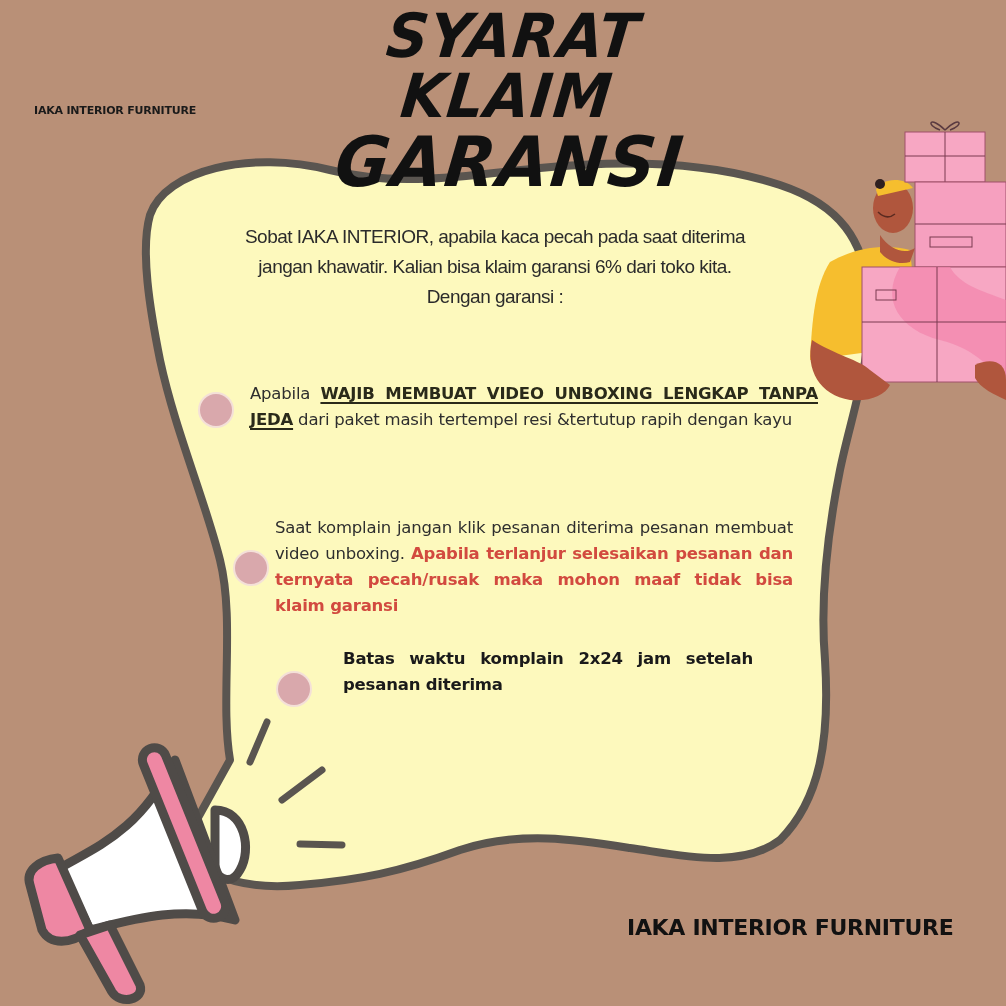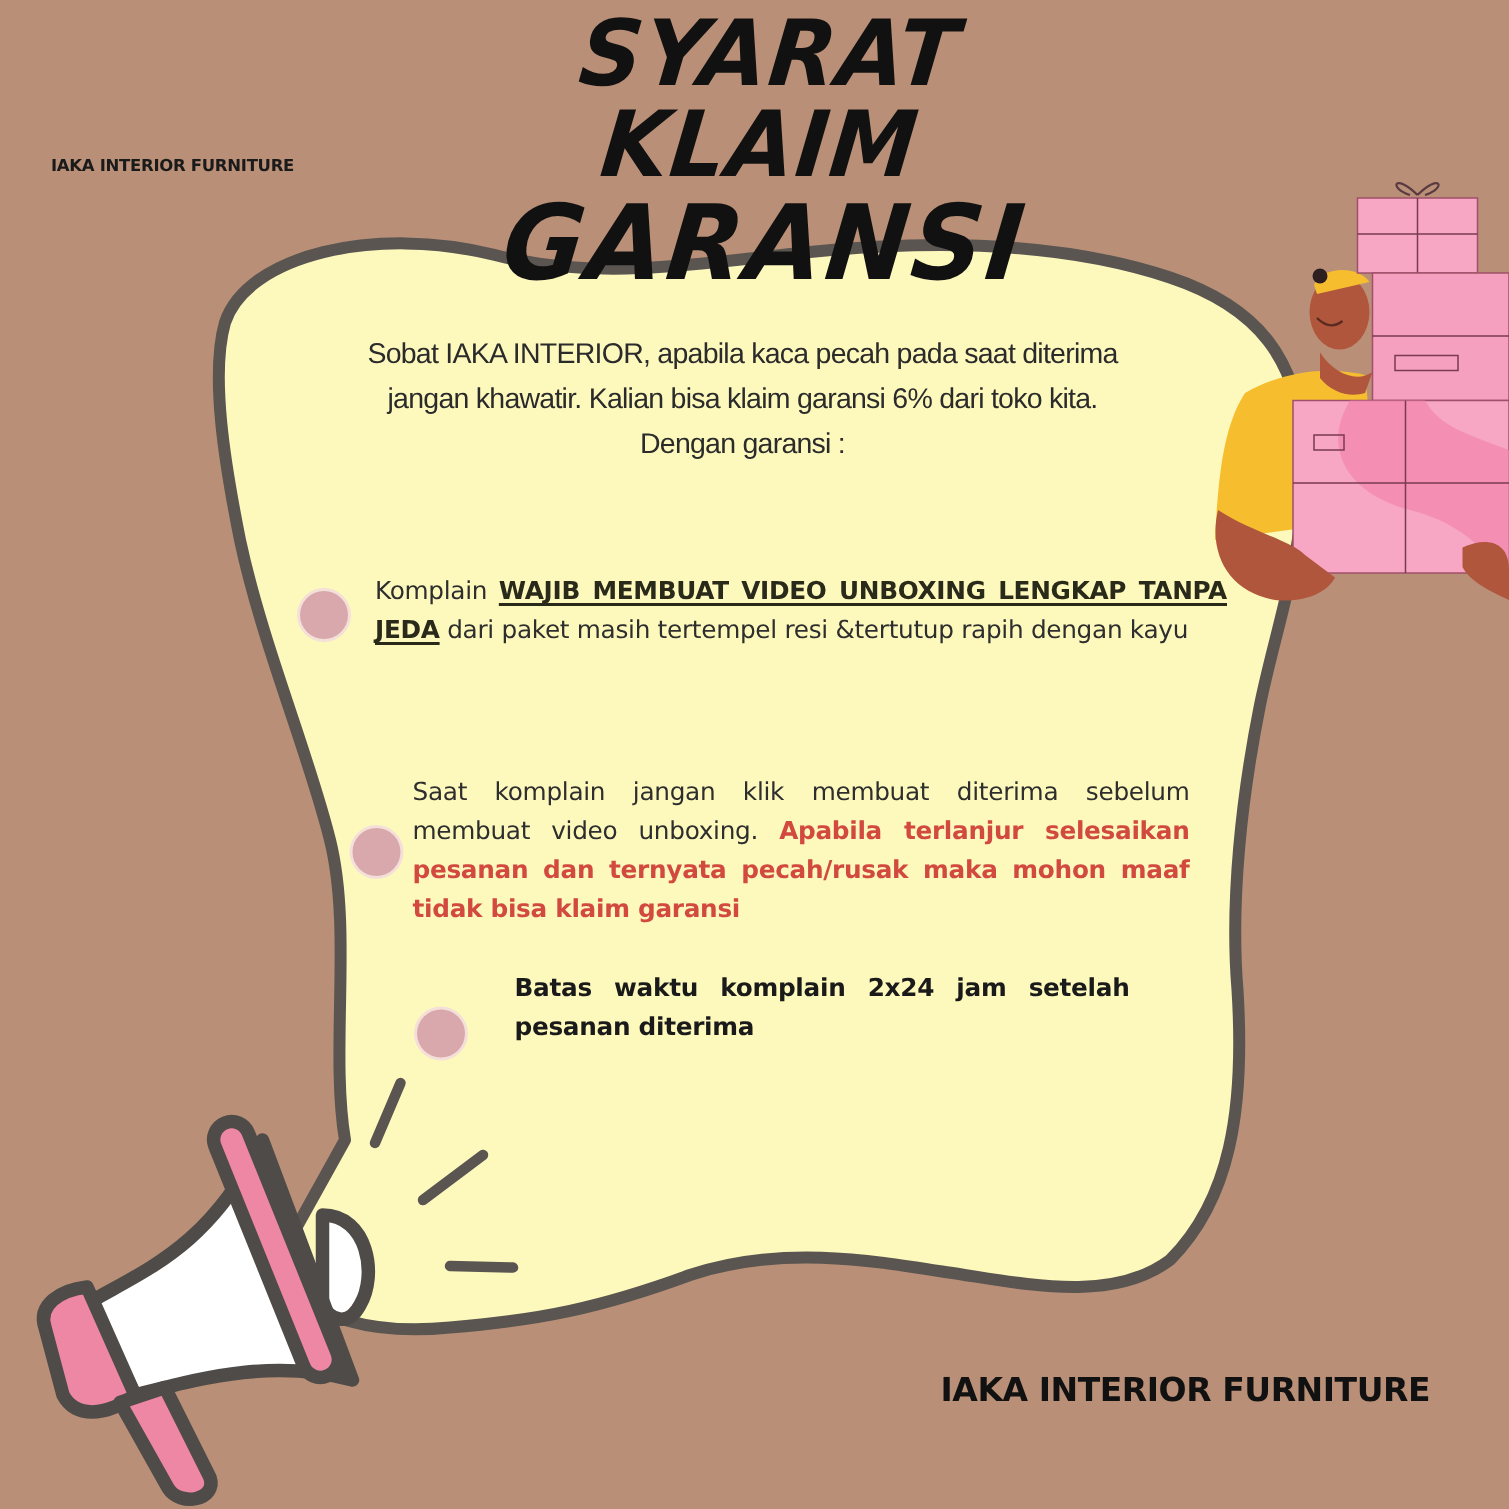--- a/index.html
+++ b/index.html
@@ -80,26 +80,26 @@
   </div>
 
   <div class="intro">
     <div>Sobat IAKA INTERIOR, apabila kaca pecah pada saat diterima</div>
     <div>jangan khawatir. Kalian bisa klaim garansi 6% dari toko kita.</div>
     <div>Dengan garansi :</div>
   </div>
 
   <div class="dot" style="left:200px;top:394px;"></div>
   <div class="item item1">
-    <span>Komplain </span><u>WAJIB MEMBUAT VIDEO UNBOXING LENGKAP TANPA JEDA</u><span> dari paket masih tertempel resi &amp;tertutup rapih dengan kayu</span>
+    <span>Apabila </span><u>WAJIB MEMBUAT VIDEO UNBOXING LENGKAP TANPA JEDA</u><span> dari paket masih tertempel resi &amp;tertutup rapih dengan kayu</span>
   </div>
 
   <div class="dot" style="left:235px;top:552px;"></div>
   <div class="item item2">
-    <span>Saat komplain jangan klik membuat diterima sebelum membuat video unboxing. </span><span class="red">Apabila terlanjur selesaikan pesanan dan ternyata pecah/rusak maka mohon maaf tidak bisa klaim garansi</span>
+    <span>Saat komplain jangan klik pesanan diterima pesanan membuat video unboxing. </span><span class="red">Apabila terlanjur selesaikan pesanan dan ternyata pecah/rusak maka mohon maaf tidak bisa klaim garansi</span>
   </div>
 
   <div class="dot" style="left:278px;top:673px;"></div>
   <div class="item item3 bold">
     <span>Batas waktu komplain 2x24 jam setelah pesanan diterima</span>
   </div>
 
   <div class="brand-bottom">IAKA INTERIOR FURNITURE</div>
 </div>
 

